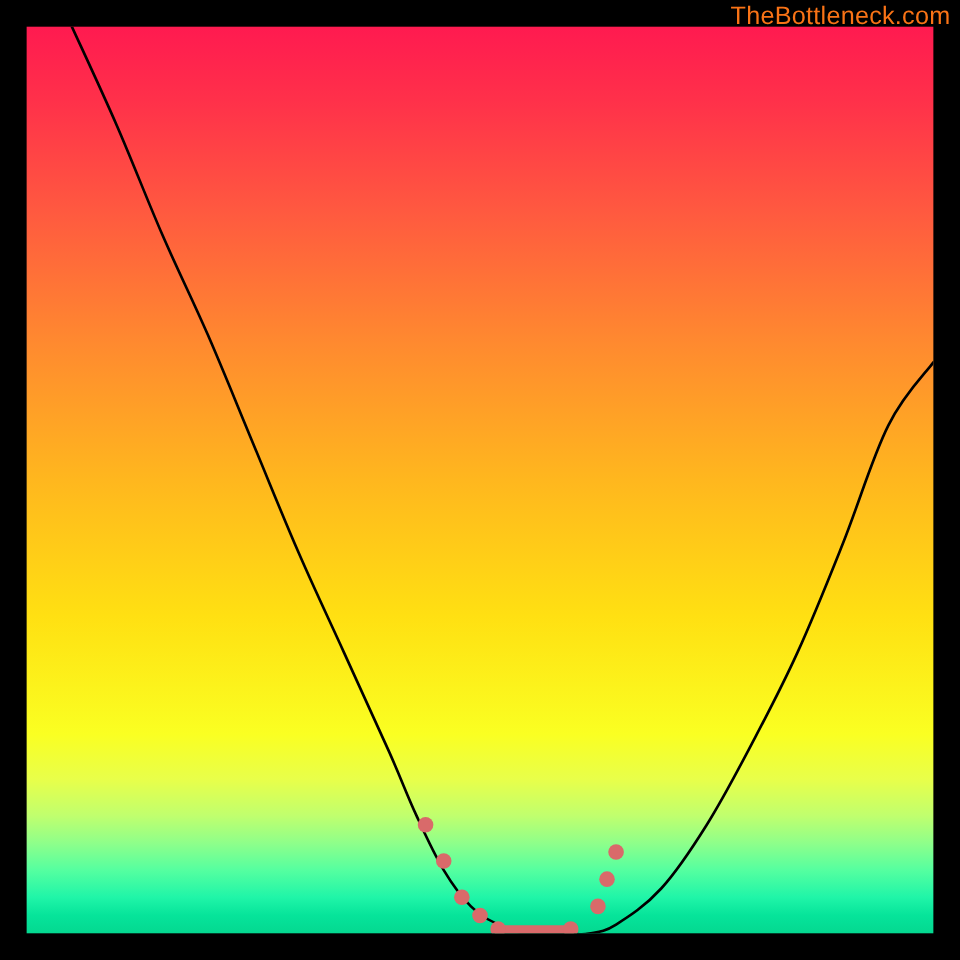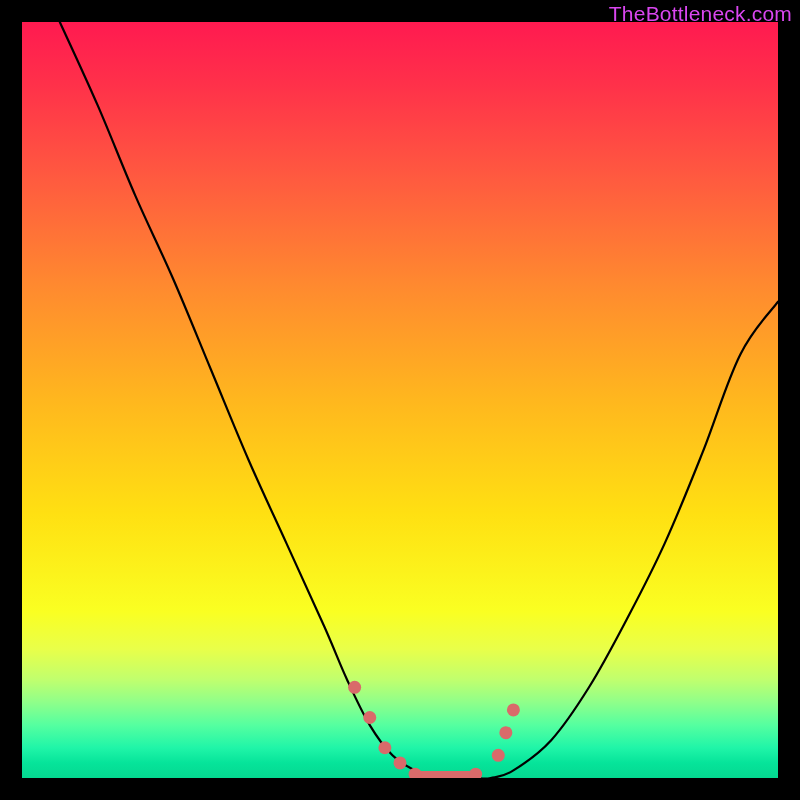--- a/index.html
+++ b/index.html
@@ -55,21 +55,21 @@
     position: absolute;
     left: 0;
     top: 0;
     width: 756px;
     height: 756px;
   }
   .watermark {
     position: absolute;
     top: 2px;
     right: 8px;
-    color: #d946ef;
+    color: #f97316;
     font-size: 21px;
     font-weight: 500;
     letter-spacing: 0.2px;
     text-align: right;
   }
   .curve {
     fill: none;
     stroke: #000;
     stroke-width: 2.2;
     stroke-linecap: round;

